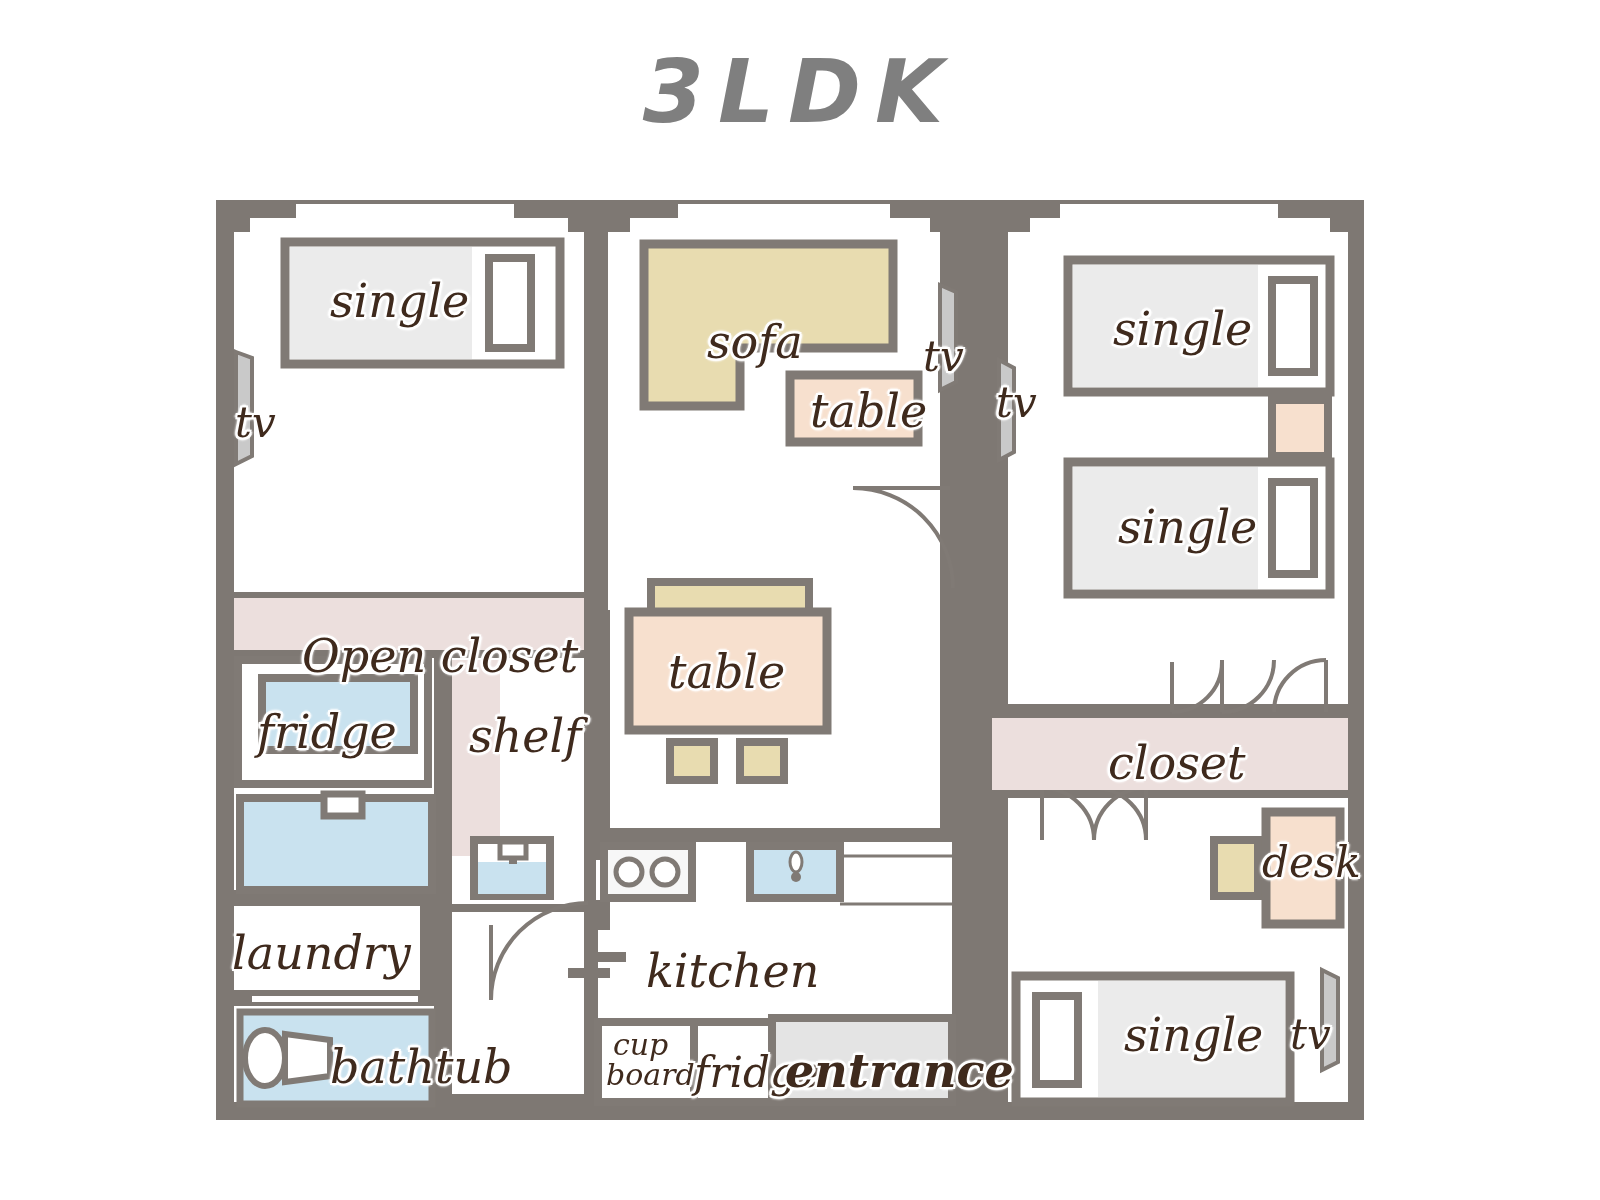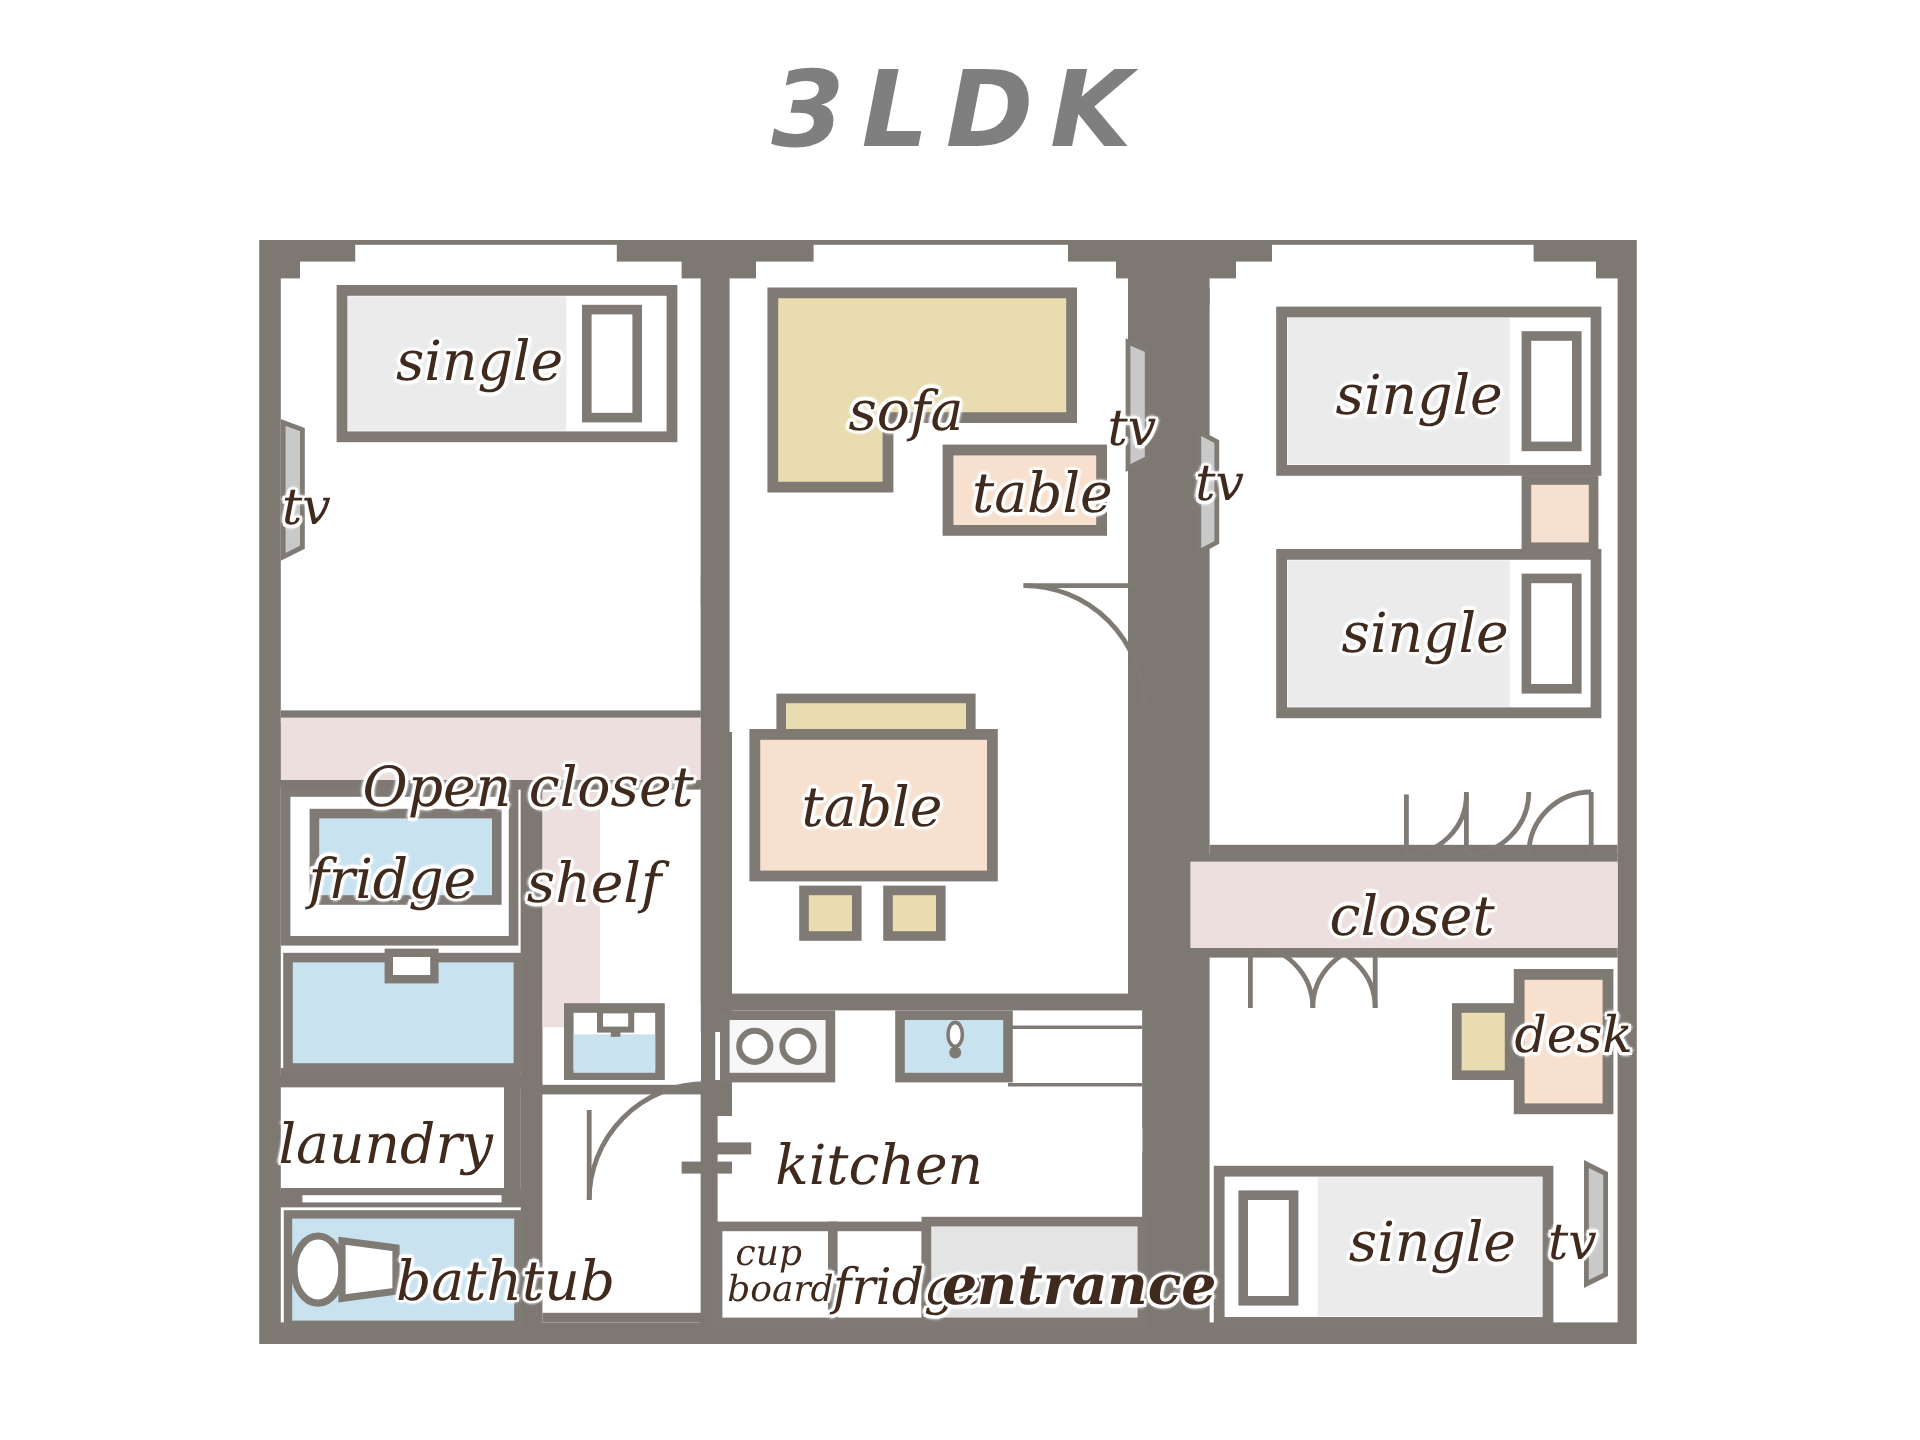--- a/index.html
+++ b/index.html
@@ -263,21 +263,21 @@
       <div class="lbl mid" style="left: 235px; top: 398px;">tv</div>
       <div class="lbl big" style="left: 707px; top: 267px; margin-top: 48px;">sofa</div>
       <div class="lbl big" style="left: 810px; top: 384px;">table</div>
       <div class="lbl mid" style="left: 923px; top: 332px;">tv</div>
       <div class="lbl mid" style="left: 996px; top: 378px;">tv</div>
       <div class="lbl big" style="left: 1113px; top: 302px;">single</div>
       <div class="lbl big" style="left: 1118px; top: 500px;">single</div>
       <div class="lbl big" style="left: 302px; top: 589px; margin-top: 40px;">Open  closet</div>
       <div class="lbl big" style="left: 668px; top: 645px;">table</div>
       <div class="lbl big" style="left: 257px; top: 705px;">fridge</div>
-      <div class="lbl big" style="left: 439px; top: 709px;">shelf</div>
+      <div class="lbl big" style="left: 469px; top: 709px;">shelf</div>
       <div class="lbl big" style="left: 1108px; top: 736px; text-align: center;">closet</div>
       <div class="lbl mid" style="left: 1262px; top: 838px;">desk</div>
       <div class="lbl big" style="left: 232px; top: 914px; margin-top: 12px;">laundry</div>
       <div class="lbl big" style="left: 646px; top: 944px;">kitchen</div>
       <div class="lbl big" style="left: 330px; top: 1040px;">bathtub</div>
       <div class="lbl xs" style="left: 613px; top: 1027px;">cup</div>
       <div class="lbl xs" style="left: 606px; top: 1057px;">board</div>
       <div class="lbl sm" style="left: 694px; top: 1048px;">fridge</div>
       <div class="lbl big" style="left: 785px; top: 1044px; font-weight: bold;">entrance</div>
       <div class="lbl big" style="left: 1124px; top: 1008px;">single</div>

